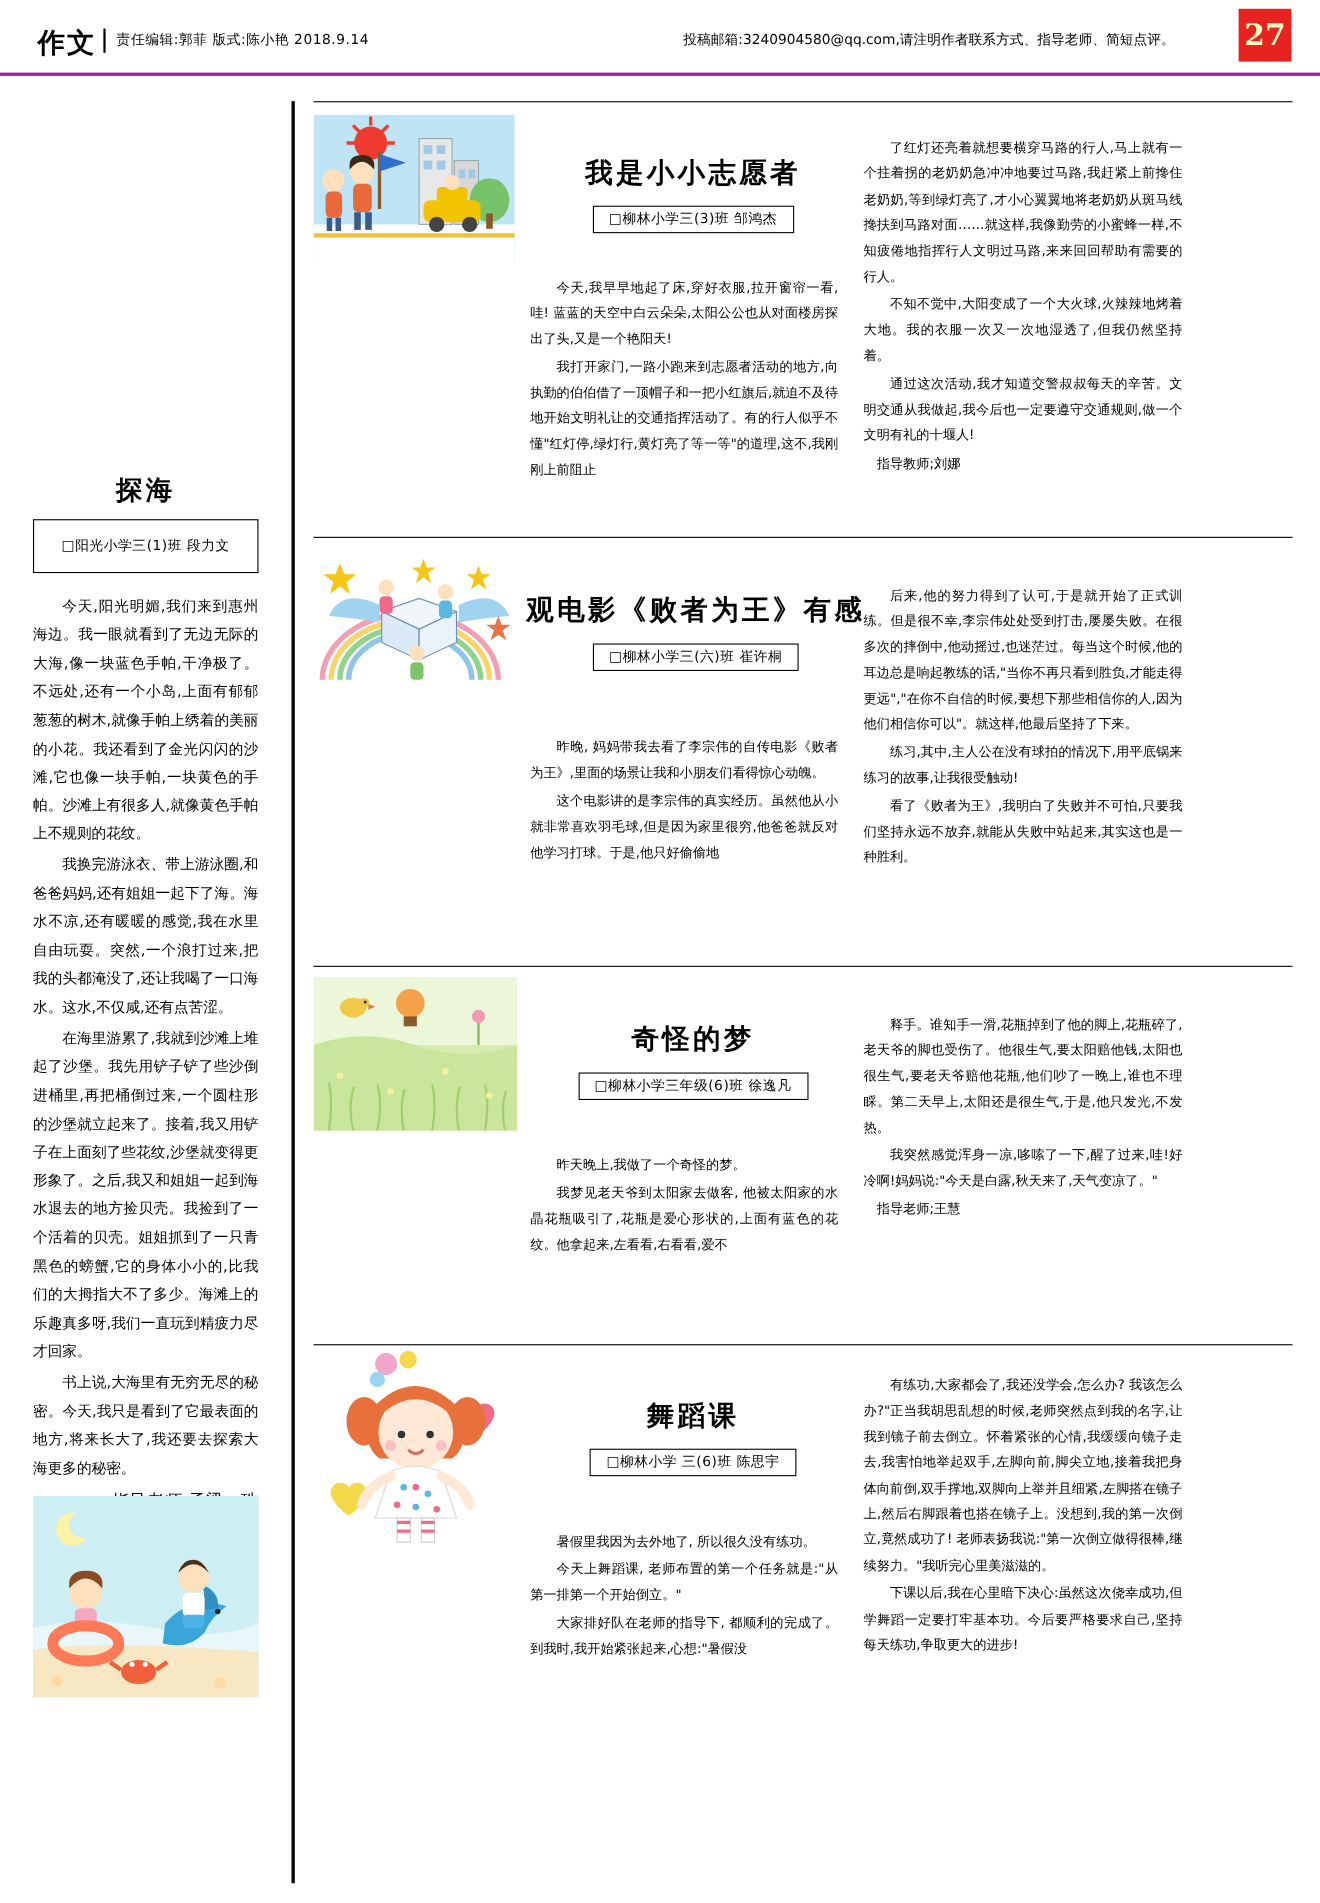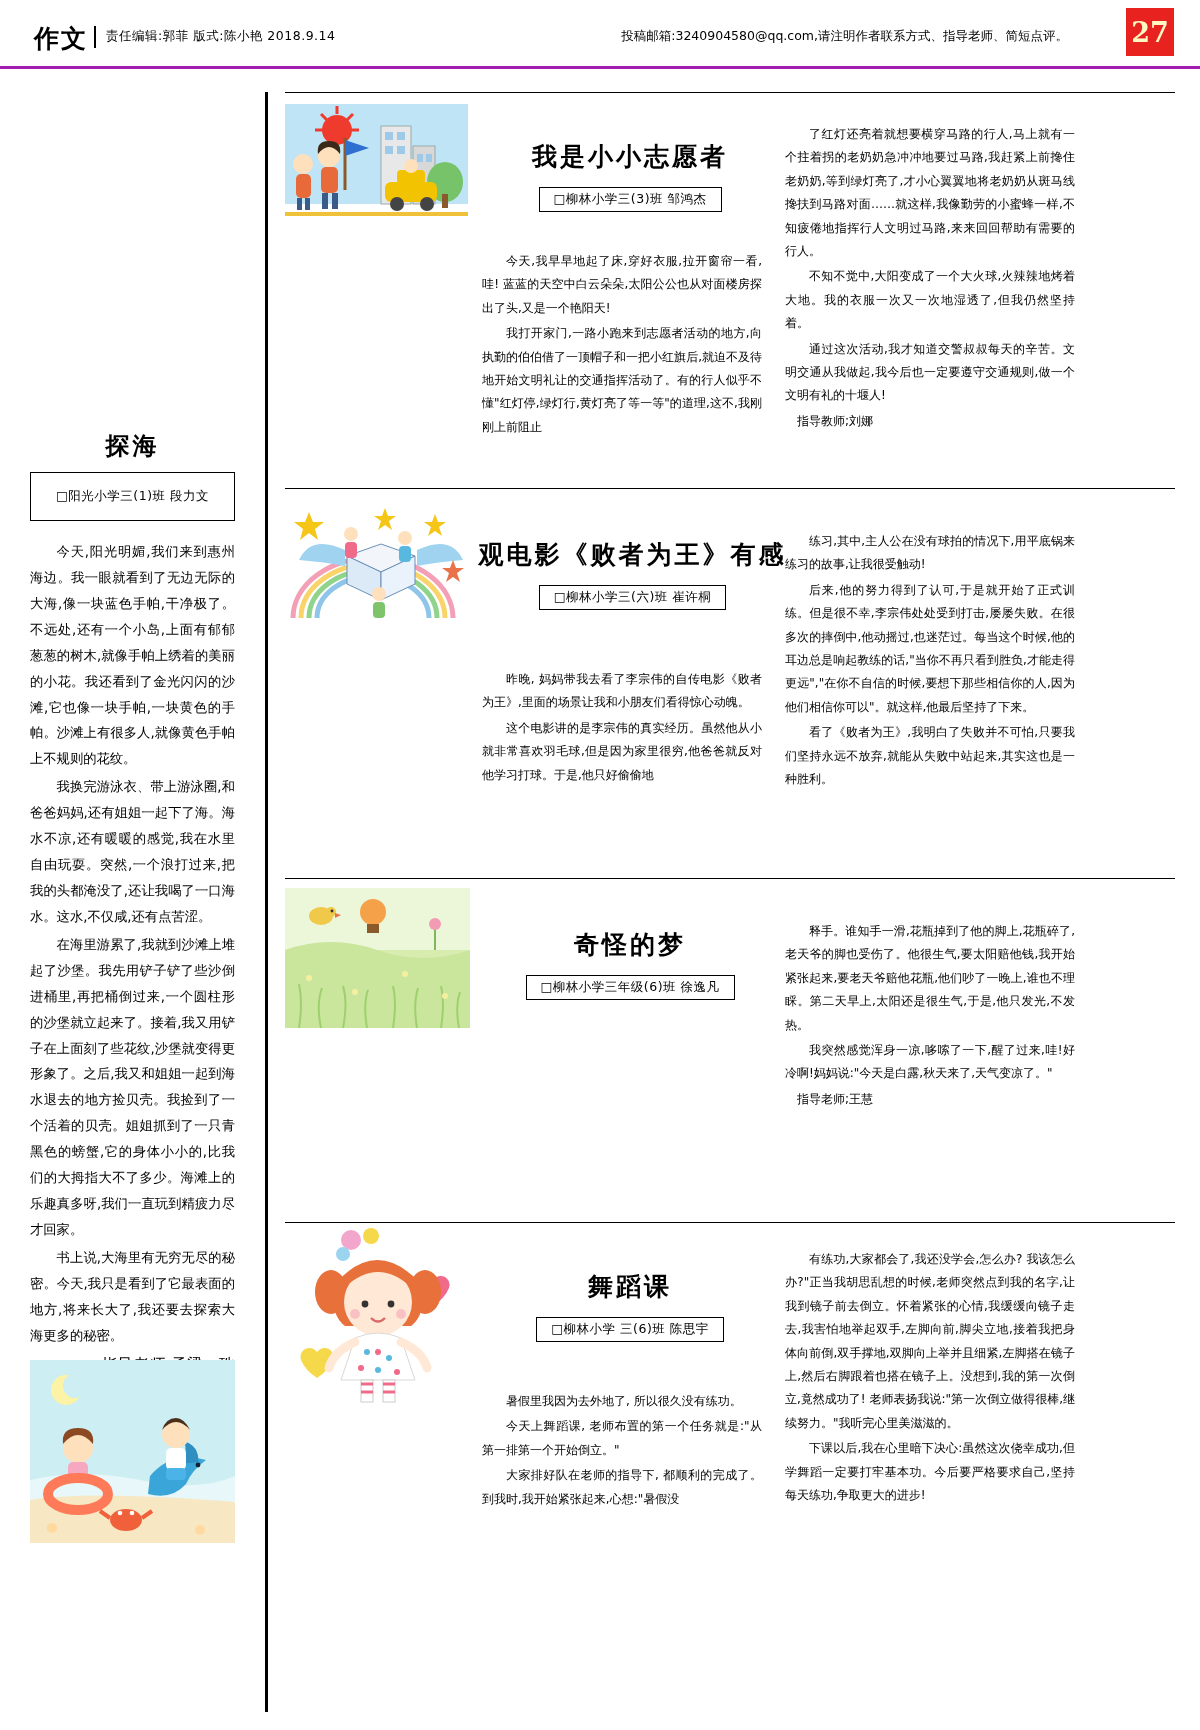--- a/index.html
+++ b/index.html
@@ -245,22 +245,22 @@
   <div class="center-head" style="left:470px;top:538px;width:325px;">
     <div class="ttl">观电影《败者为王》有感</div>
     <div class="bl">□柳林小学三(六)班  崔许桐</div>
   </div>
 
   <div class="col" style="left:482px;top:668px;width:280px;">
     <p>昨晚, 妈妈带我去看了李宗伟的自传电影《败者为王》,里面的场景让我和小朋友们看得惊心动魄。</p>
     <p>这个电影讲的是李宗伟的真实经历。虽然他从小就非常喜欢羽毛球,但是因为家里很穷,他爸爸就反对他学习打球。于是,他只好偷偷地</p>
   </div>
   <div class="col" style="left:785px;top:530px;width:290px;">
+    <p>后来,他的努力得到了认可,于是就开始了正式训练。但是很不幸,李宗伟处处受到打击,屡屡失败。在很多次的摔倒中,他动摇过,也迷茫过。每当这个时候,他的耳边总是响起教练的话,"当你不再只看到胜负,才能走得更远","在你不自信的时候,要想下那些相信你的人,因为他们相信你可以"。就这样,他最后坚持了下来。</p>
     <p>练习,其中,主人公在没有球拍的情况下,用平底锅来练习的故事,让我很受触动!</p>
-    <p>后来,他的努力得到了认可,于是就开始了正式训练。但是很不幸,李宗伟处处受到打击,屡屡失败。在很多次的摔倒中,他动摇过,也迷茫过。每当这个时候,他的耳边总是响起教练的话,"当你不再只看到胜负,才能走得更远","在你不自信的时候,要想下那些相信你的人,因为他们相信你可以"。就这样,他最后坚持了下来。</p>
     <p>看了《败者为王》,我明白了失败并不可怕,只要我们坚持永远不放弃,就能从失败中站起来,其实这也是一种胜利。</p>
   </div>
 
   <div class="hr-top" style="left:285px;top:878px;width:890px;"></div>
 
   <div class="illus" style="left:285px;top:888px;width:185px;height:140px;">
     <svg width="185" height="140" viewBox="0 0 185 140">
       <rect x="0" y="0" width="185" height="140" fill="#ecf6d8"></rect>
       <rect x="0" y="62" width="185" height="78" fill="#d7ecae"></rect>
       <path d="M0 62 q46 -16 92 0 t93 0 l0 78 l-185 0z" fill="#c9e69c"></path>
@@ -292,22 +292,26 @@
       <path d="M150 62 l0 -22" stroke="#7fb85a" stroke-width="2"></path>
       <circle cx="150" cy="36" r="6" fill="#f39ab4"></circle>
     </svg>
   </div>
 
   <div class="center-head" style="left:480px;top:928px;width:300px;">
     <div class="ttl">奇怪的梦</div>
     <div class="bl">□柳林小学三年级(6)班  徐逸凡</div>
   </div>
 
+  <div class="col" style="left:482px;top:1048px;width:280px;">
+    <p>昨天晚上,我做了一个奇怪的梦。</p>
+    <p>我梦见老天爷到太阳家去做客, 他被太阳家的水晶花瓶吸引了,花瓶是爱心形状的,上面有蓝色的花纹。他拿起来,左看看,右看看,爱不</p>
+  </div>
   <div class="col" style="left:785px;top:920px;width:290px;">
-    <p>释手。谁知手一滑,花瓶掉到了他的脚上,花瓶碎了,老天爷的脚也受伤了。他很生气,要太阳赔他钱,我开始紧张起来,要老天爷赔他花瓶,他们吵了一晚上,谁也不理睬。第二天早上,太阳还是很生气,于是,他只发光,不发热。</p>
+    <p>释手。谁知手一滑,花瓶掉到了他的脚上,花瓶碎了,老天爷的脚也受伤了。他很生气,要太阳赔他钱,太阳也很生气,要老天爷赔他花瓶,他们吵了一晚上,谁也不理睬。第二天早上,太阳还是很生气,于是,他只发光,不发热。</p>
     <p>我突然感觉浑身一凉,哆嗦了一下,醒了过来,哇!好冷啊!妈妈说:"今天是白露,秋天来了,天气变凉了。"</p>
     <p class="nt">指导老师;王慧</p>
   </div>
 
   <div class="hr-top" style="left:285px;top:1222px;width:890px;"></div>
 
   <div class="illus" style="left:285px;top:1226px;width:185px;height:180px;">
     <svg width="185" height="180" viewBox="0 0 185 180">
       <rect x="0" y="0" width="185" height="180" fill="#ffffff"></rect>
 

